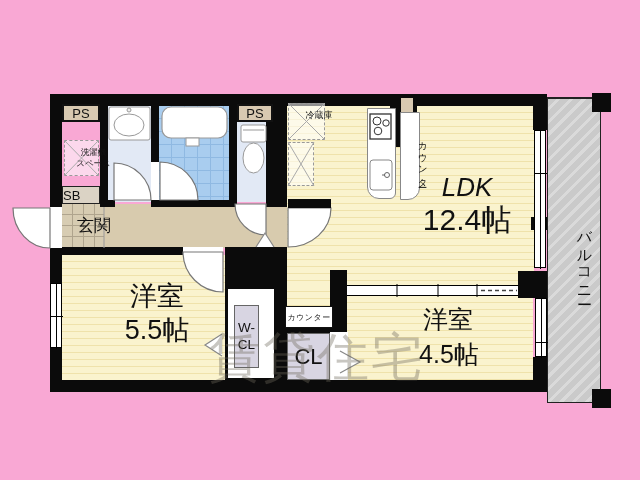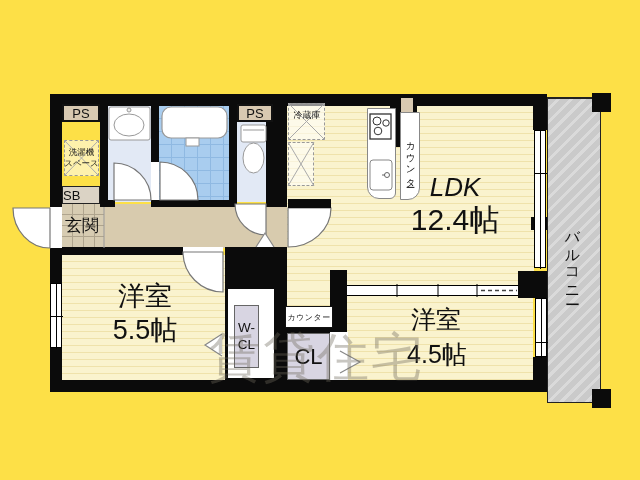--- a/index.html
+++ b/index.html
@@ -1,17 +1,17 @@
 <!DOCTYPE html>
 <html style="--wall: #0b0b0b; --room_floor: #FAF3CE; --room_stripe: #EFE2AB; --hall_floor: #D8CBAE; --wet_floor: #E2E9F5; --bath_tile: #A9CDEF; --bath_grid: #8FB9E2; --balcony_fill: #CACACA; --balcony_stripe: #DADADA; --label_box: #D8D5E2; --ps_box: #D8C9B1; --sb_box: #DBD3C5; --entrance_tile: #D7CCB2; --entrance_grid: #AFA48D;"><head>
 <meta charset="utf-8">
 <style>
   html,body{margin:0;padding:0;background:#fff;}
   #canvas{
-    position:relative;width:640px;height:480px;background:#fde047;overflow:hidden;
+    position:relative;width:640px;height:480px;background:#f9a8d4;overflow:hidden;
     font-family:"Liberation Sans","DejaVu Sans",sans-serif;color:#111;
   }
   .abs{position:absolute;box-sizing:border-box;}
   .wall{background:var(--wall,#0b0b0b);}
   .room{background:repeating-linear-gradient(to bottom,var(--room_floor,#FAF3CE) 0 6px,var(--room_stripe,#EFE2AB) 6px 7px);}
   .hall{background:var(--hall_floor,#D8CBAE);}
   .wet{background:var(--wet_floor,#E2E9F5);}
   .bath{background:
     repeating-linear-gradient(to right,transparent 0 12px,var(--bath_grid,#8FB9E2) 12px 13px),
     repeating-linear-gradient(to bottom,transparent 0 12px,var(--bath_grid,#8FB9E2) 12px 13px),
@@ -29,21 +29,21 @@
   .dashbox{border:1px dashed #999;background:rgba(255,255,255,0.55);}
   .vtxt{writing-mode:vertical-rl;text-orientation:upright;letter-spacing:2px;}
   .window{background:#fff;border:1px solid #000;}
   .winline-v{background:#000;width:1px;}
   .winline-h{background:#000;height:1px;}
   .kcab{background:#fff;border:1px solid #888;}
   #watermark{position:absolute;left:164px;top:316px;width:290px;height:84px;
     font-size:52px;font-weight:400;color:rgba(110,104,92,0.38);letter-spacing:2px;
     display:flex;align-items:center;z-index:50;white-space:nowrap;margin-left:45px;}
   svg.overlay{position:absolute;left:0;top:0;z-index:20;pointer-events:none;}
-  .boxtext{position:absolute;display:flex;align-items:center;justify-content:center;text-align:center;z-index:30;}
+  .boxtext{position:absolute;display:flex;align-items:center;justify-content:center;text-align:center;z-index:30;padding-left:12px;}
 </style>
 </head>
 <body>
 
 <div id="canvas">
 
   <div class="abs wet" style="left:108px;top:106px;width:43px;height:96px;"></div>
   <div class="abs bath" style="left:159px;top:106px;width:70px;height:96px;"></div>
   <div class="abs wet" style="left:237px;top:122px;width:29px;height:80px;"></div>
   <div class="abs room" style="left:287px;top:106px;width:247px;height:179px;"></div>

